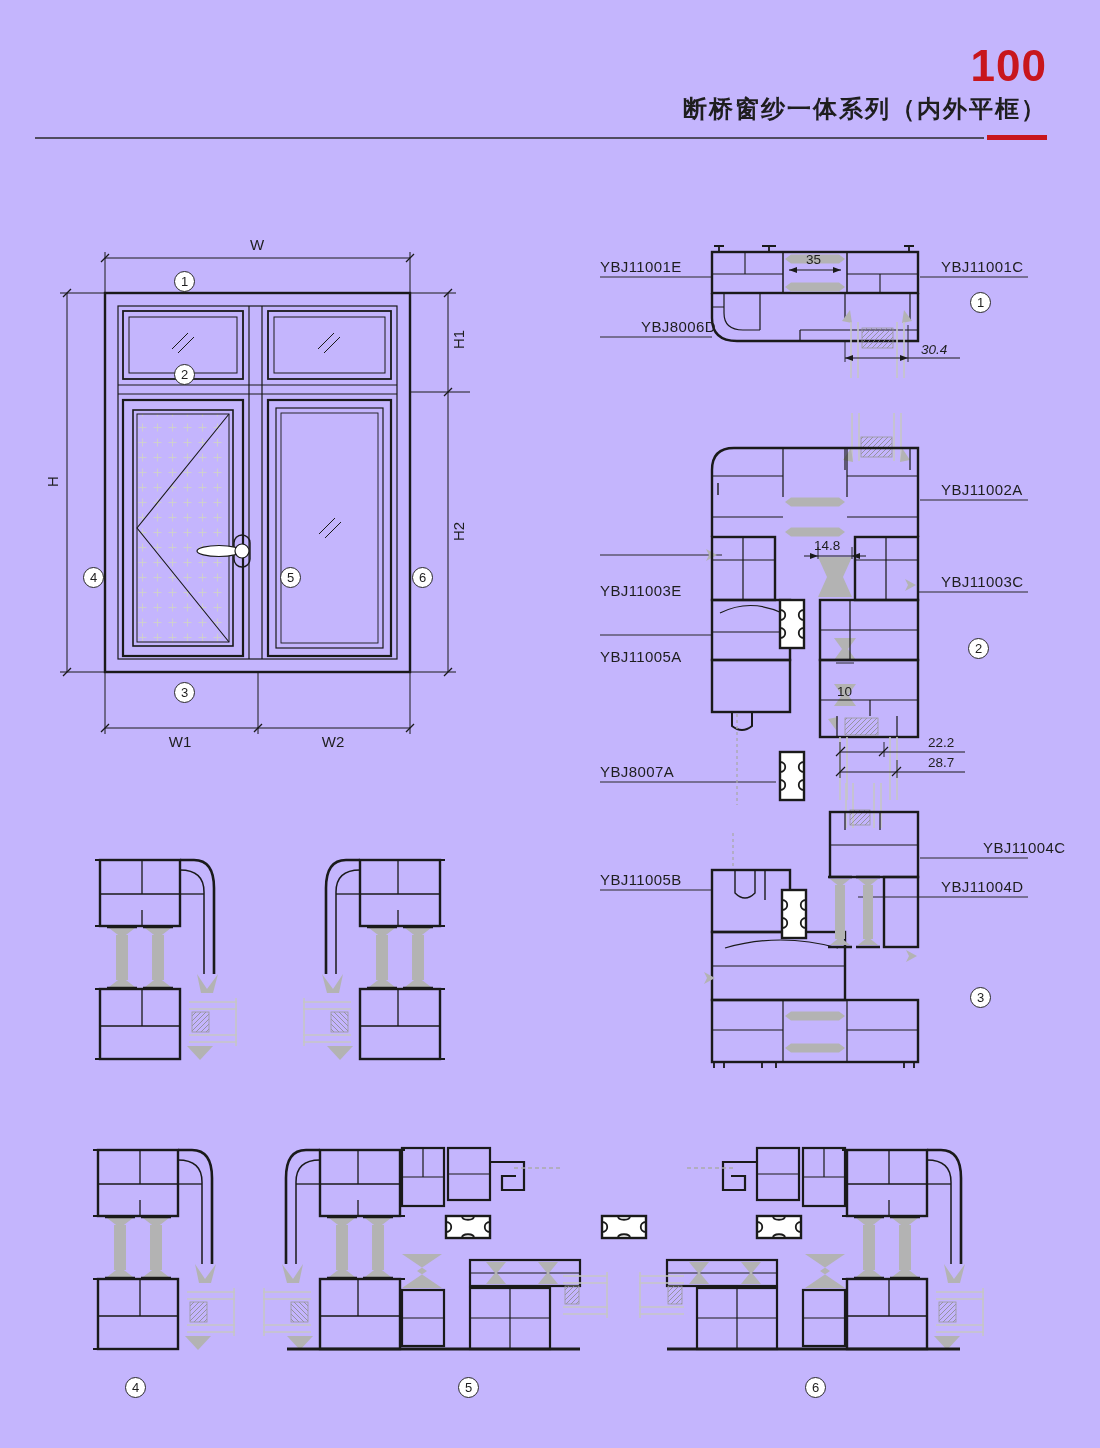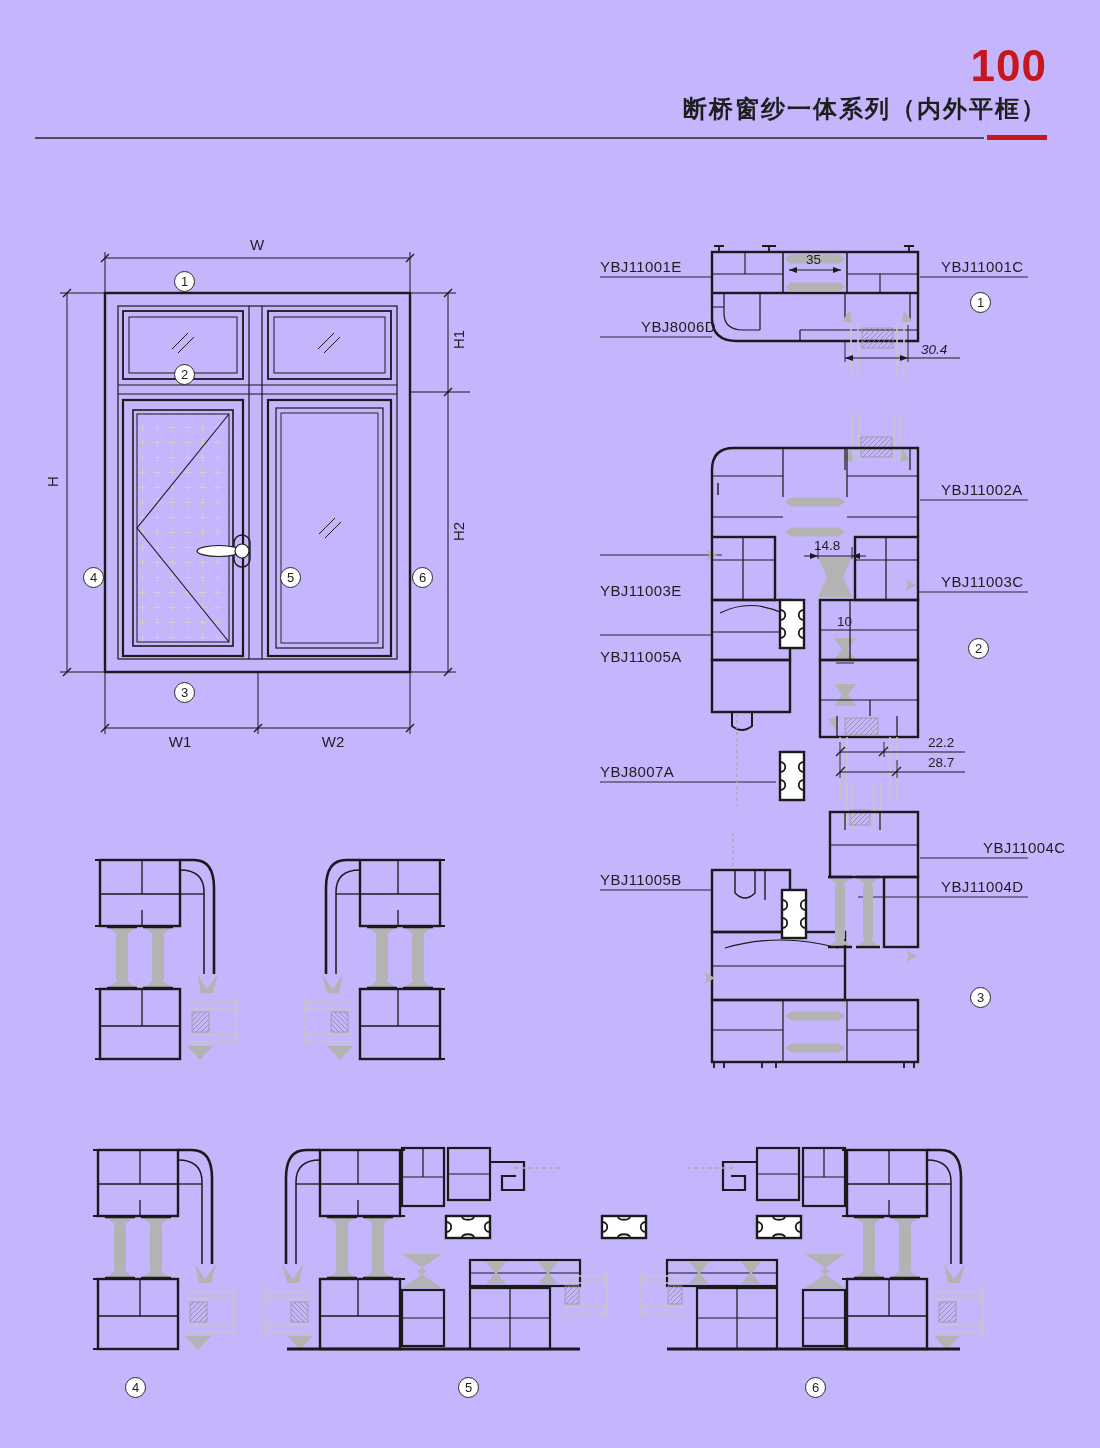--- a/index.html
+++ b/index.html
@@ -321,17 +321,17 @@
   <div class="abs plabel" style="left:941px;top:573px;">YBJ11003C</div>
   <div class="abs plabel" style="left:600px;top:648px;">YBJ11005A</div>
   <div class="abs plabel" style="left:600px;top:763px;text-align:right;">YBJ8007A</div>
   <div class="abs plabel" style="left:600px;top:871px;">YBJ11005B</div>
   <div class="abs plabel" style="left:941px;top:839px;margin-left:42px;">YBJ11004C</div>
   <div class="abs plabel" style="left:941px;top:878px;">YBJ11004D</div>
 
   <div class="abs dim" style="left:806px;top:252px;">35</div>
   <div class="abs dim" style="left:921px;top:342px;font-style:italic;">30.4</div>
   <div class="abs dim" style="left:814px;top:538px;">14.8</div>
-  <div class="abs dim" style="left:837px;top:614px;text-align:center;">10</div>
+  <div class="abs dim" style="left:837px;top:684px;text-align:center;">10</div>
   <div class="abs dim" style="left:928px;top:735px;">22.2</div>
   <div class="abs dim" style="left:928px;top:755px;">28.7</div>
 
 </div>
 
 </body></html>

